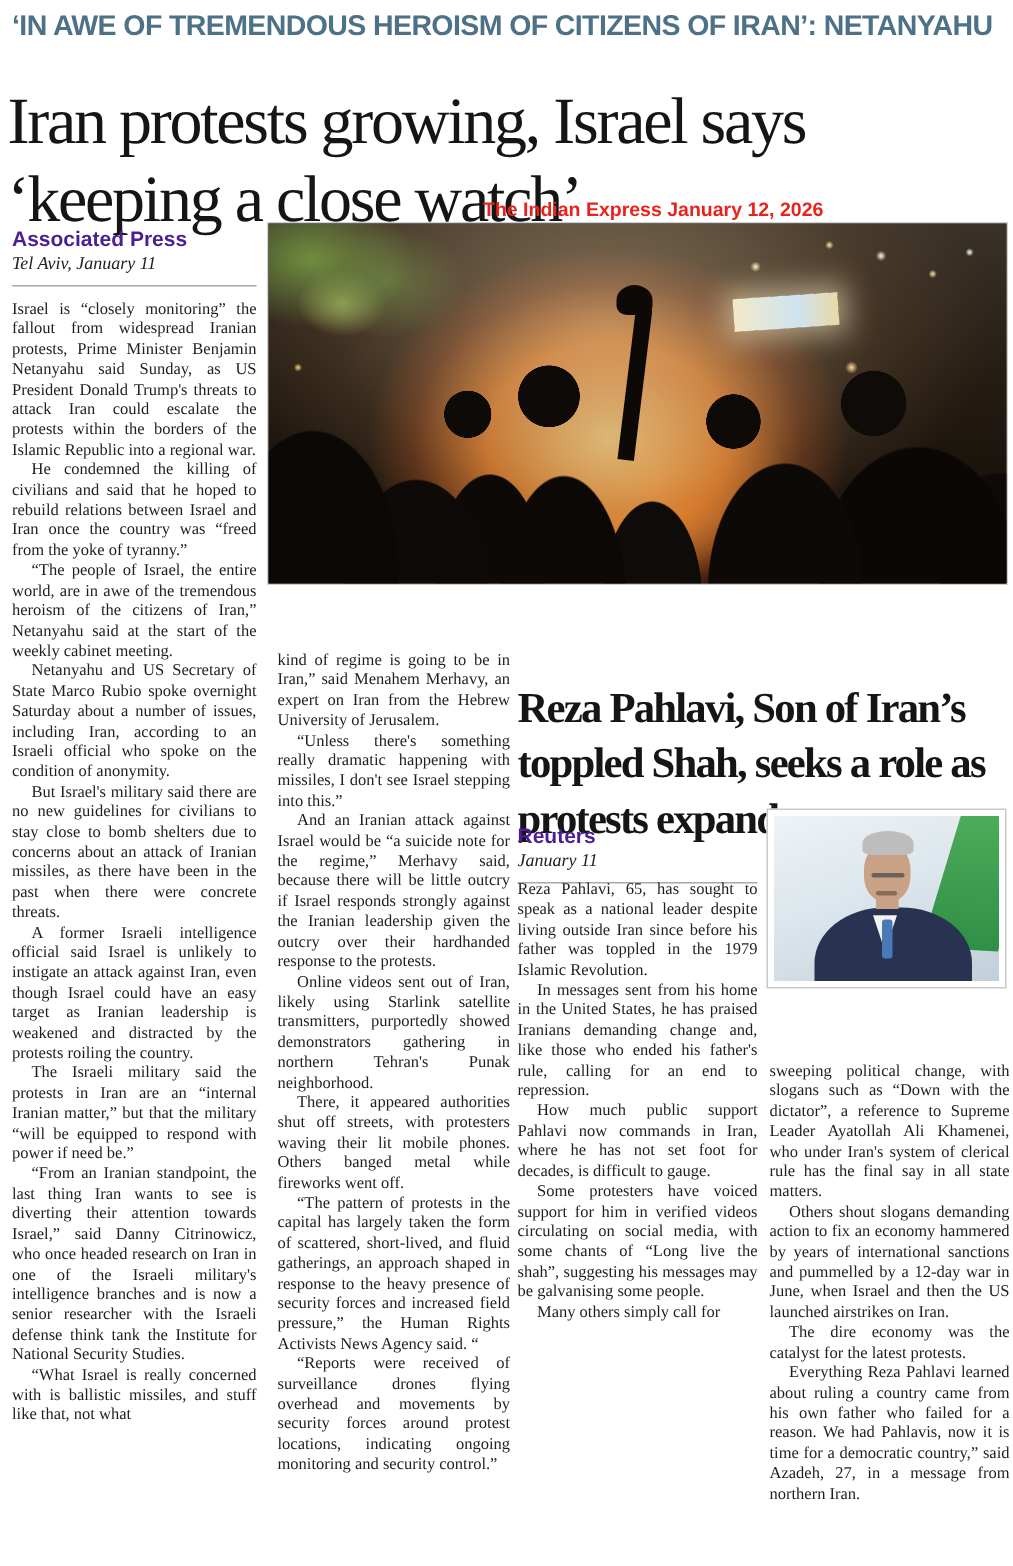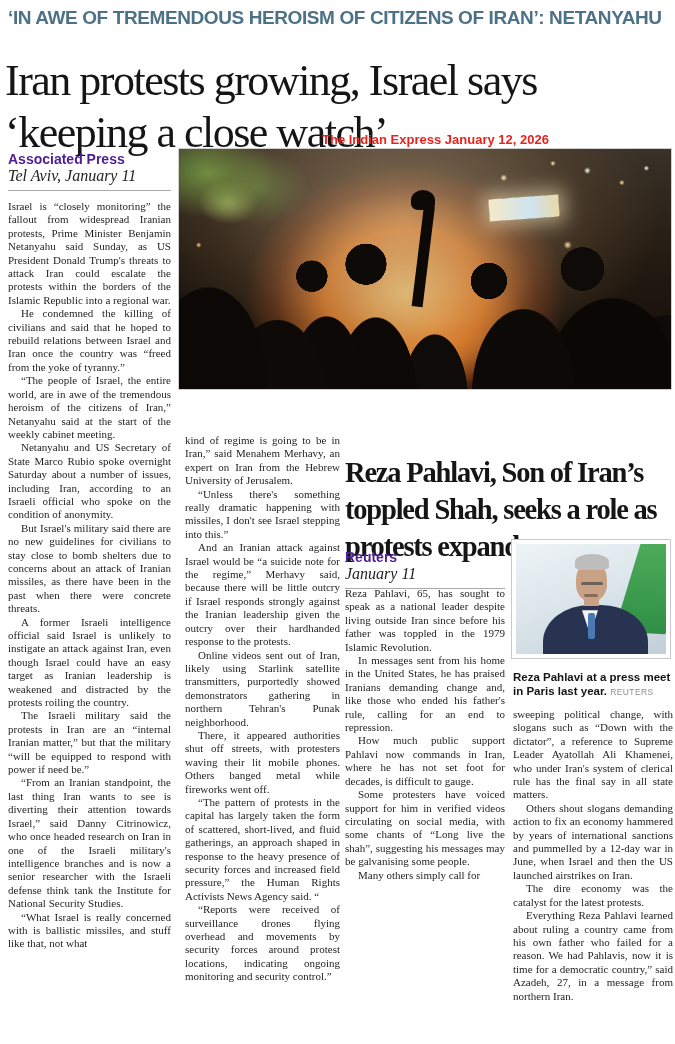--- a/index.html
+++ b/index.html
@@ -24,21 +24,21 @@
     font-family:"Liberation Sans", sans-serif; font-weight:bold;
     font-size:13px; color:#e8231d; white-space:nowrap;text-align:right;
   }
   
   .byline-name {
     font-family:"Liberation Sans", sans-serif; font-weight:bold;
     font-size:14px; color:#4c1d95; line-height:15px;
   }
   .byline-date {
     font-family:"Liberation Serif", serif; font-style:italic;
-    font-size:16px; color:#222; line-height:15px; margin-top:1px;
+    font-size:12px; color:#222; line-height:15px; margin-top:1px;
   }
   .byline-rule { border:none; border-top:1px solid #a9a9a9; margin:7px 0 9px 0; }
   
   .col {
     position:absolute; text-align:justify;
     font-size:11px; line-height:13.4px; color:#1e1e1e;
     hyphens:auto; -webkit-hyphens:auto;
   }
   .para { margin:0; }
   .para + .para { text-indent:13px; }
@@ -211,24 +211,20 @@
       <div class="ph2-suit"></div>
       <div class="ph2-shirt"></div>
       <div class="ph2-tie"></div>
       <div class="ph2-neck"></div>
       <div class="ph2-head"></div>
       <div class="ph2-hair"></div>
       <div class="ph2-brow"></div>
       <div class="ph2-mouth"></div>
     </div>
   </div>
-  <div class="caption" style="left:513px; top:670px; width:158px;">
-    <span>Reza Pahlavi at a press meet in Paris last year.</span>
-    <span class="credit">REUTERS</span>
-  </div>
 
   <div class="col" style="left:513px; top:708px; width:160px;">
     <p class="para" style="text-indent:0;">sweeping political change, with slogans such as “Down with the dictator”, a reference to Supreme Leader Ayatollah Ali Khamenei, who under Iran's system of clerical rule has the final say in all state matters.</p>
     <p class="para">Others shout slogans demanding action to fix an economy hammered by years of international sanctions and pummelled by a 12-day war in June, when Israel and then the US launched airstrikes on Iran.</p>
     <p class="para">The dire economy was the catalyst for the latest protests.</p>
     <p class="para">Everything Reza Pahlavi learned about ruling a country came from his own father who failed for a reason. We had Pahlavis, now it is time for a democratic country,” said Azadeh, 27, in a message from northern Iran.</p>
   </div>
 
 </div>
 

